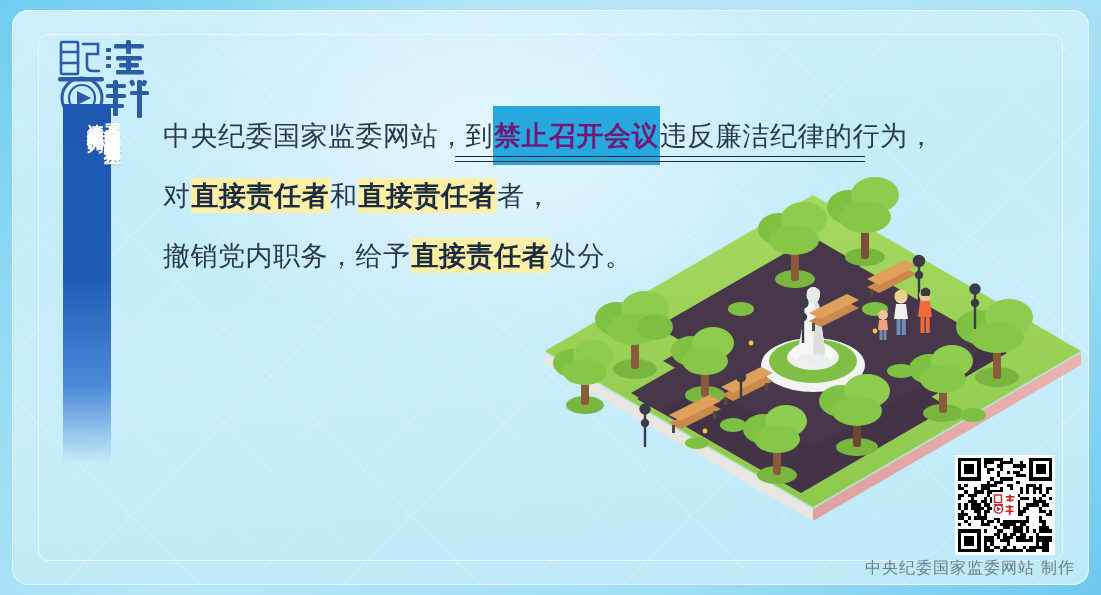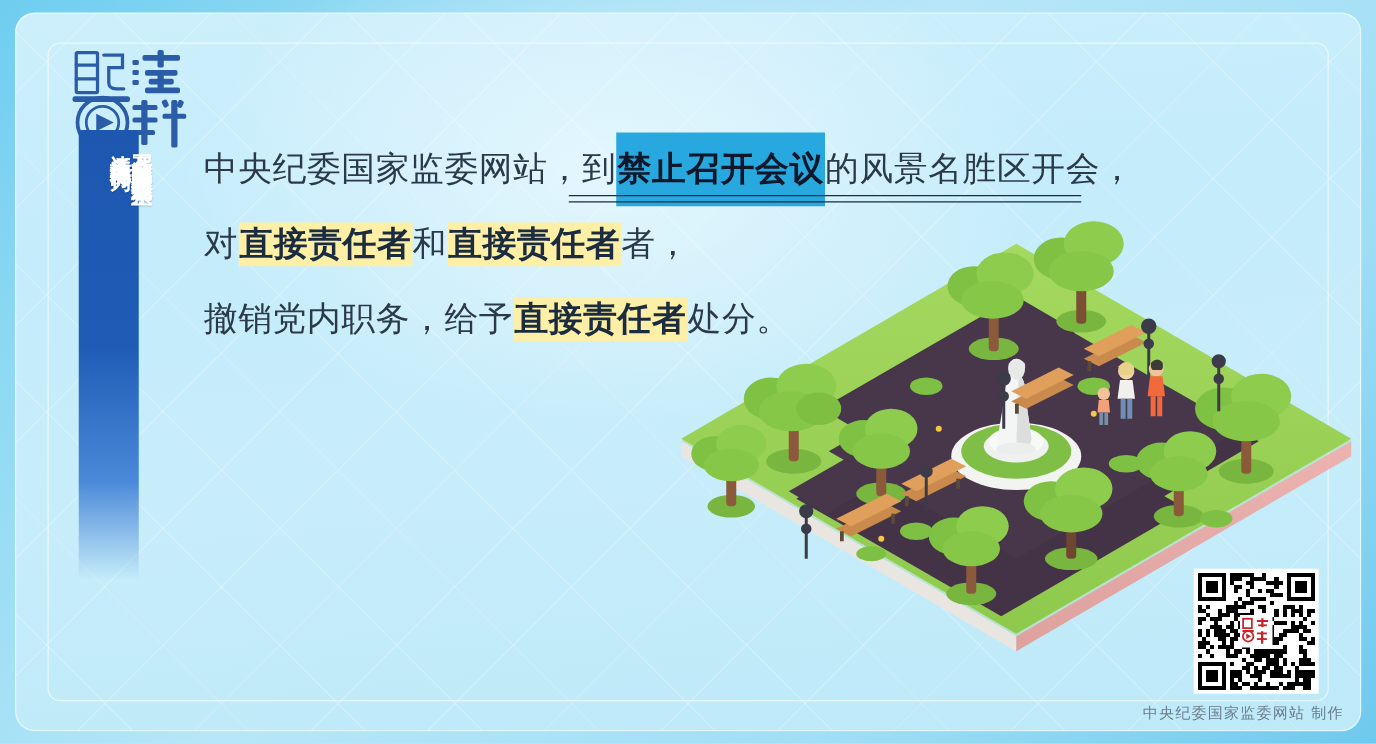--- a/index.html
+++ b/index.html
@@ -64,21 +64,21 @@
 
   
   .text-block{position:absolute;left:163px;top:122px;width:720px;}
   .tline{
     font-size:27px;line-height:27px;color:#2b3a4a;margin-bottom:33px;
     font-family:"DejaVu Sans","Liberation Sans",sans-serif;
     letter-spacing:.5px;white-space:nowrap;position:relative;
   }
   .tline:last-child{margin-bottom:0;}
   .hl-cyan{
-    background:#27a9e0;color:#0f172a;font-weight:bold;padding:14px 1px;
+    background:#27a9e0;color:#701a75;font-weight:bold;padding:14px 1px;
   }
   .hl-yellow{
     background:#fdf0a6;color:#1b2b40;font-weight:bold;padding:2px 1px;
   }
   .uline{
     position:absolute;left:292px;top:34px;width:410px;height:4px;
     border-top:1.5px solid #1d2b3c;border-bottom:1.5px solid #1d2b3c;
   }
 
   
@@ -90,21 +90,21 @@
     background:#fff;padding:3px;box-sizing:border-box;
   }
   .qr canvas,.qr svg{display:block;}
   .qr-logo{
     position:absolute;left:50%;top:50%;transform:translate(-50%,-50%);
     width:26px;height:26px;background:#fff;
     display:flex;align-items:center;justify-content:center;
   }
   .credit{
     position:absolute;right:26px;bottom:16px;
-    font-size:12px;color:#6b7d8c;letter-spacing:1px;
+    font-size:16px;color:#6b7d8c;letter-spacing:1px;
     font-family:"DejaVu Sans","Liberation Sans",sans-serif;
   }
 </style>
 </head>
 <body>
 
 <div id="poster">
   <div class="inner-panel">
     <div class="grid-bg"></div>
     <div class="glow"></div>
@@ -156,21 +156,21 @@
 
   <div class="banner"></div>
   <div class="banner-cols">
     <span class="bcol c1">召开会议的风景名胜区开会违规到禁止</span>
     <span class="bcol c2">违反廉洁纪律的行为:</span>
   </div>
 
   <div class="text-block">
 
     <div class="tline">
-      <span>中央纪委国家监委网站，到</span><span class="hl-cyan">禁止召开会议</span><span>的风景名胜区开会，</span>
+      <span>中央纪委国家监委网站，到</span><span class="hl-cyan">禁止召开会议</span><span>违反廉洁纪律的行为，</span>
       <span class="uline"></span>
     </div>
 
     <div class="tline">
       <span>对</span><span class="hl-yellow">直接责任者</span><span>和</span><span class="hl-yellow">直接责任者</span><span>者，</span>
     </div>
 
 
     <div class="tline">
       <span>撤销党内职务，给予</span><span class="hl-yellow">直接责任者</span><span>处分。</span>

